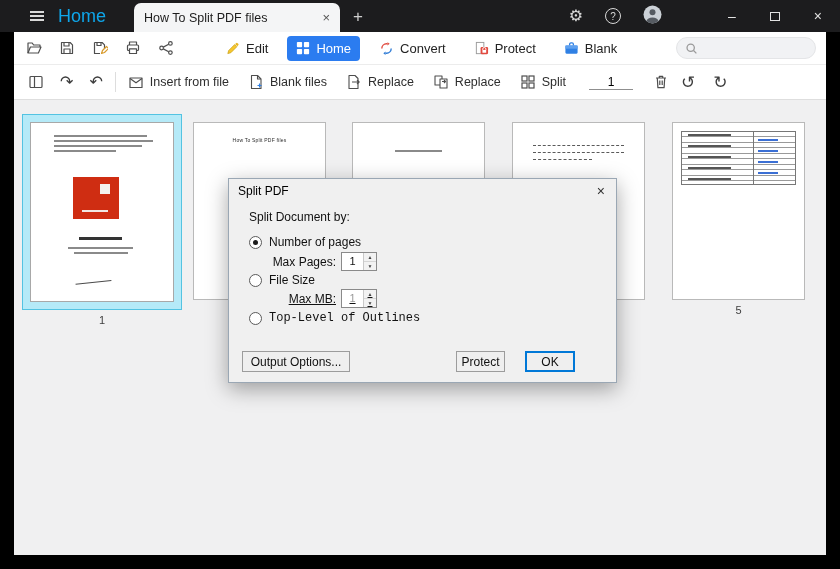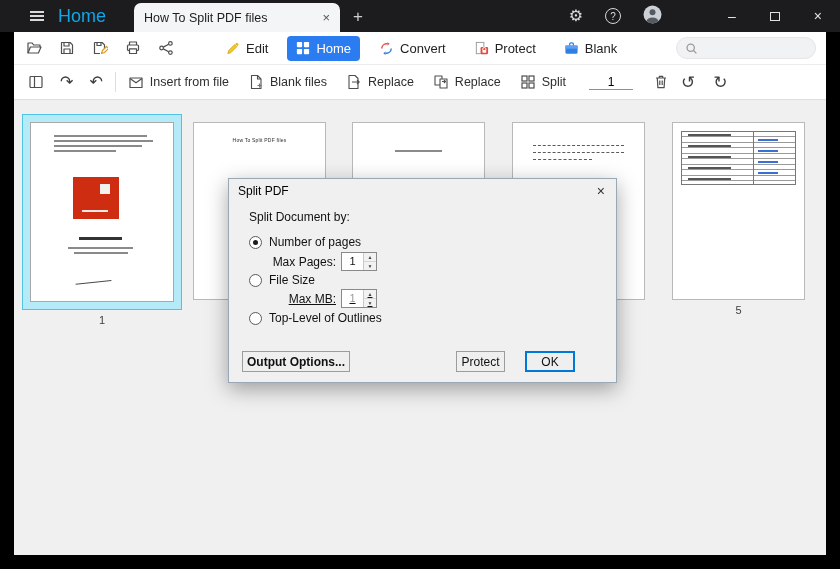--- a/index.html
+++ b/index.html
@@ -112,37 +112,37 @@
     background: #f0f0f0; border: 1px solid #9aa7b4; box-shadow: 0 6px 20px rgba(0,0,0,.35);
     z-index: 10; font-size: 12px; color: #111;
   }
   .dlg-titlebar { height: 24px; display: flex; align-items: center; padding: 0 9px;
     background: #f0f0f0; }
   .dlg-title { flex: 1; font-size: 12px; color: #000; }
   .dlg-close { font-size: 14px; color: #333; line-height: 1; padding: 0 2px; }
   .dlg-body { position: relative; height: 180px; }
   .dlg-prompt { position: absolute; left: 20px; top: 7px; text-align: center; }
   .radio-row { position: absolute; left: 20px; display: flex; align-items: center; gap: 7px; }
-  .r1 { top: 32px; } .r2 { top: 70px; } .r3 { top: 108px; }
+  .r1 { top: 32px; } .r2 { top: 70px; } .r3 { top: 108px; font-family: Liberation Mono, monospace; }
   .radio { width: 13px; height: 13px; border: 1px solid #5a5a5a; border-radius: 50%;
     background: #fff; display: inline-block; position: relative; flex: none; }
   .radio.checked::after { content: ""; position: absolute; inset: 3px; border-radius: 50%; background: #1c1c1c; }
   .field-row { position: absolute; left: 0; height: 19px; display: flex; align-items: center; }
   .f1 { top: 49px; } .f2 { top: 86px; text-decoration: underline; }
   .field-label { display: inline-block; width: 107px; text-align: right; }
   .spinner { margin-left: 5px; width: 36px; height: 19px; background: #fff; border: 1px solid #8a8a8a;
     display: inline-flex; }
   .spin-value { flex: 1; text-align: center; font-size: 11px; line-height: 17px; }
   .spin-value.dim { color: #9a9a9a; }
   .spin-arrows { width: 13px; border-left: 1px solid #c9c9c9; display: flex; flex-direction: column; }
   .spin-arrows span { flex: 1; font-size: 5px; line-height: 8px; text-align: center; color: #444; background: #f2f2f2; }
   .spin-arrows span:first-child { border-bottom: 1px solid #d5d5d5; }
   .dlg-btn { position: absolute; top: 148px; height: 21px; background: #efefef; border: 1px solid #9c9c9c;
     font-size: 12px; font-family: "Liberation Sans", sans-serif; color: #111; }
-  .btn-output { left: 13px; width: 108px; font-weight: bold; }
+  .btn-output { left: 13px; width: 108px; }
   .btn-cancel { left: 227px; width: 49px; }
   .btn-ok { left: 296px; width: 50px; border: 2px solid #0078d7; }
 </style>
 </head>
 <body>
 
 <div class="screen">
 
   <header class="titlebar">
     <span class="burger"></span>

